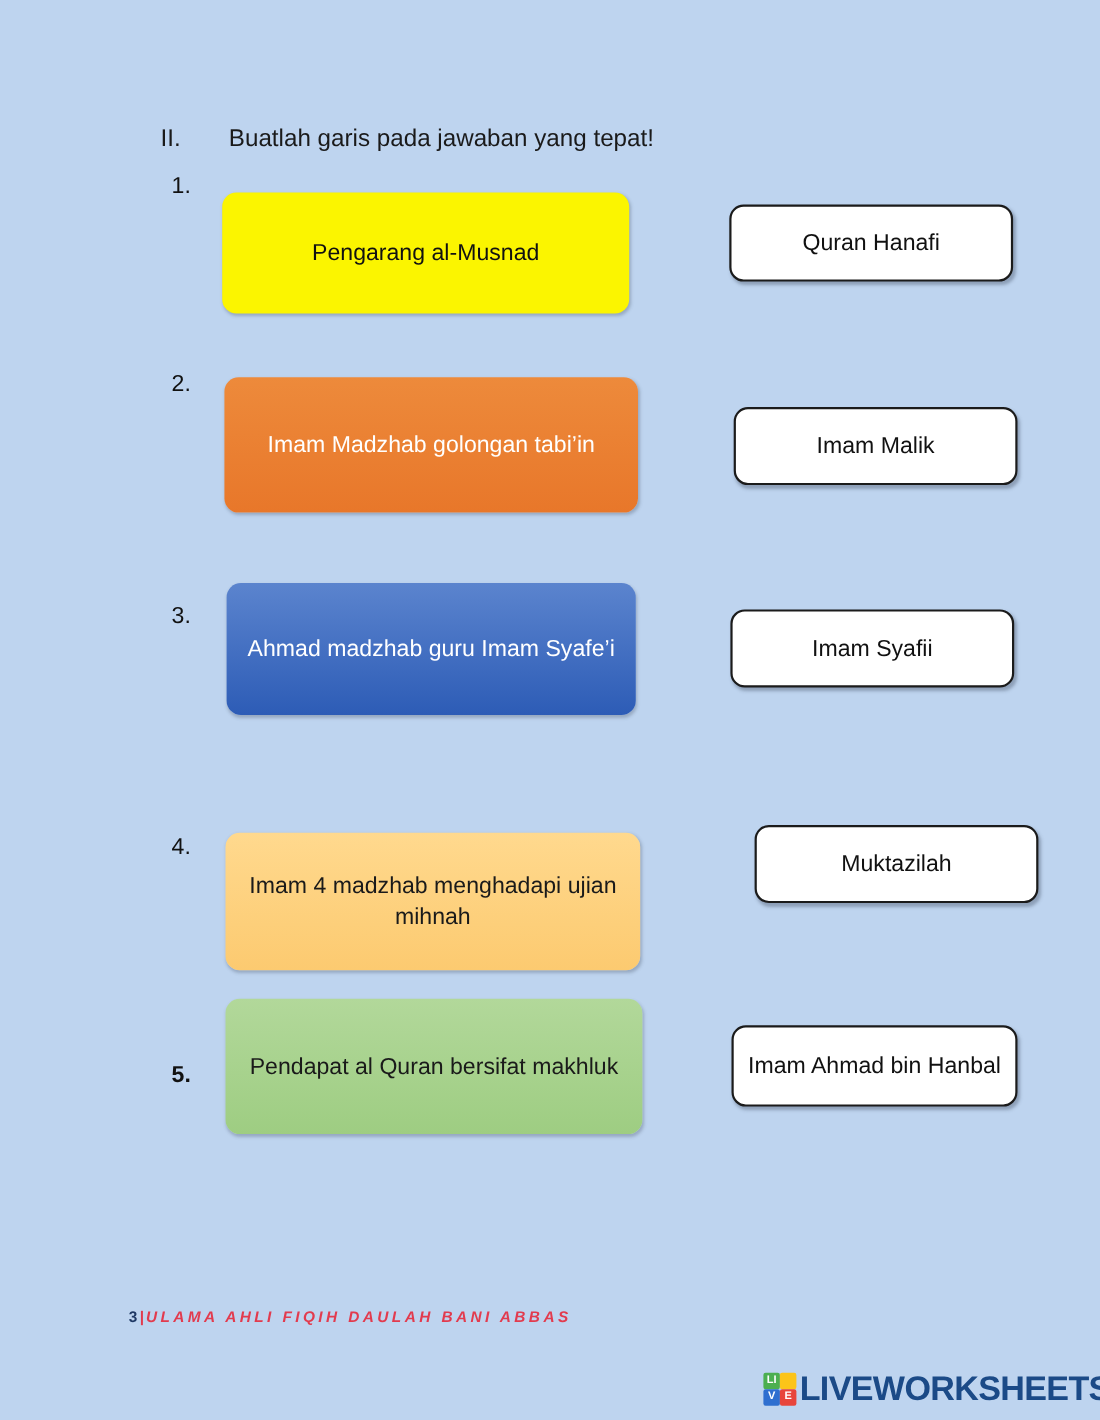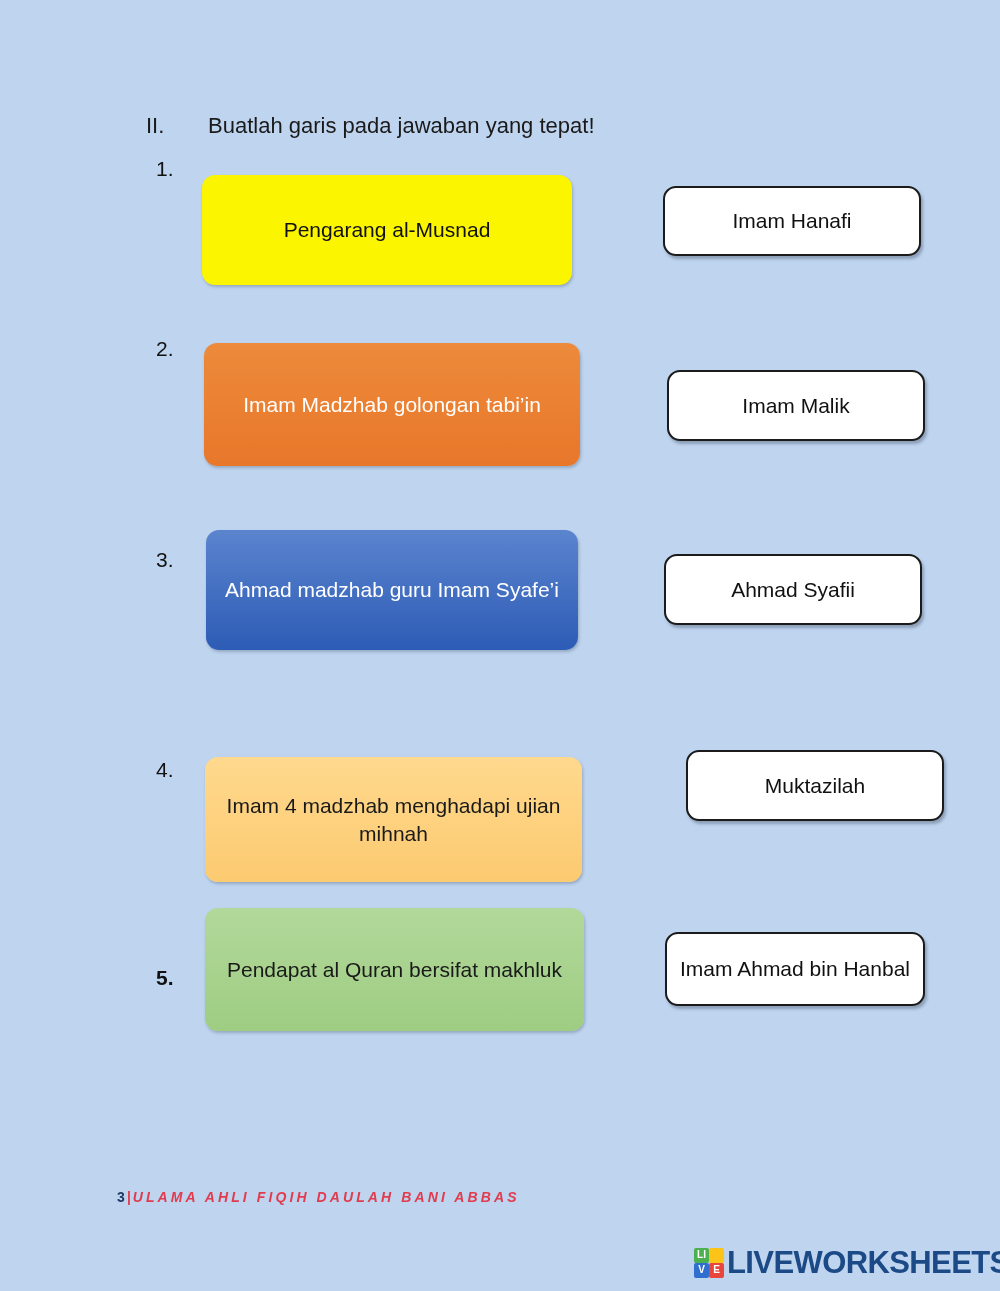--- a/index.html
+++ b/index.html
@@ -178,33 +178,33 @@
 <div class="page">
 
   <div class="section-head">
     <span class="section-numeral">II.</span>
     <span class="section-title">Buatlah garis pada jawaban yang tepat!</span>
   </div>
 
   <div class="row" style="top:0;">
     <span class="row-number" style="left:156px; top:157px;">1.</span>
     <div class="left-box box-yellow" style="left:202px; top:165px; width:370px; height:110px;margin-top:10px;">Pengarang al-Musnad</div>
-    <div class="right-box" style="left:663px; top:186px; width:258px; height:70px;">Imam Hanafi</div>
+    <div class="right-box" style="left:663px; top:186px; width:258px; height:70px;">Quran Hanafi</div>
   </div>
 
   <div class="row" style="top:0;">
     <span class="row-number" style="left:156px; top:337px;">2.</span>
     <div class="left-box box-orange" style="left:204px; top:343px; width:376px; height:123px;">Imam Madzhab  golongan tabi’in</div>
     <div class="right-box" style="left:667px; top:370px; width:258px; height:71px;">Imam Malik</div>
   </div>
 
   <div class="row" style="top:0;">
     <span class="row-number" style="left:156px; top:548px;">3.</span>
     <div class="left-box box-blue" style="left:206px; top:530px; width:372px; height:120px;">Ahmad madzhab guru Imam Syafe’i</div>
-    <div class="right-box" style="left:664px; top:554px; width:258px; height:71px;">Ahmad Syafii</div>
+    <div class="right-box" style="left:664px; top:554px; width:258px; height:71px;">Imam Syafii</div>
   </div>
 
   <div class="row" style="top:0;">
     <span class="row-number" style="left:156px; top:758px;">4.</span>
     <div class="left-box box-tan" style="left:205px; top:713px; width:377px; height:125px;">Imam 4 madzhab menghadapi ujian mihnah</div>
     <div class="right-box" style="left:686px; top:750px; width:258px; height:71px;">Muktazilah</div>
   </div>
 
   <div class="row" style="top:0;">
     <span class="row-number bold" style="left:156px; top:966px;">5.</span>

